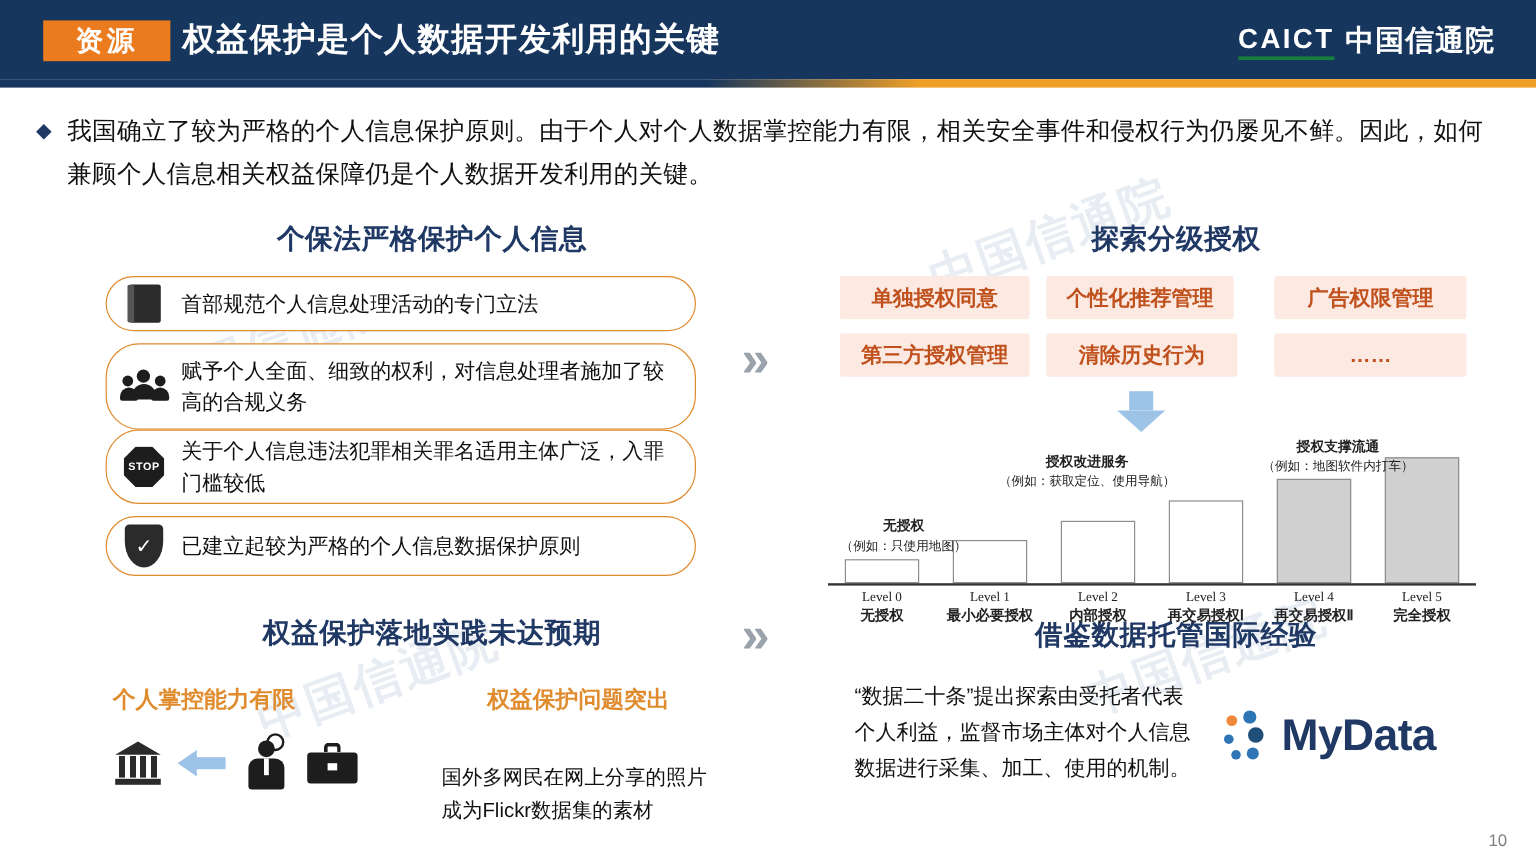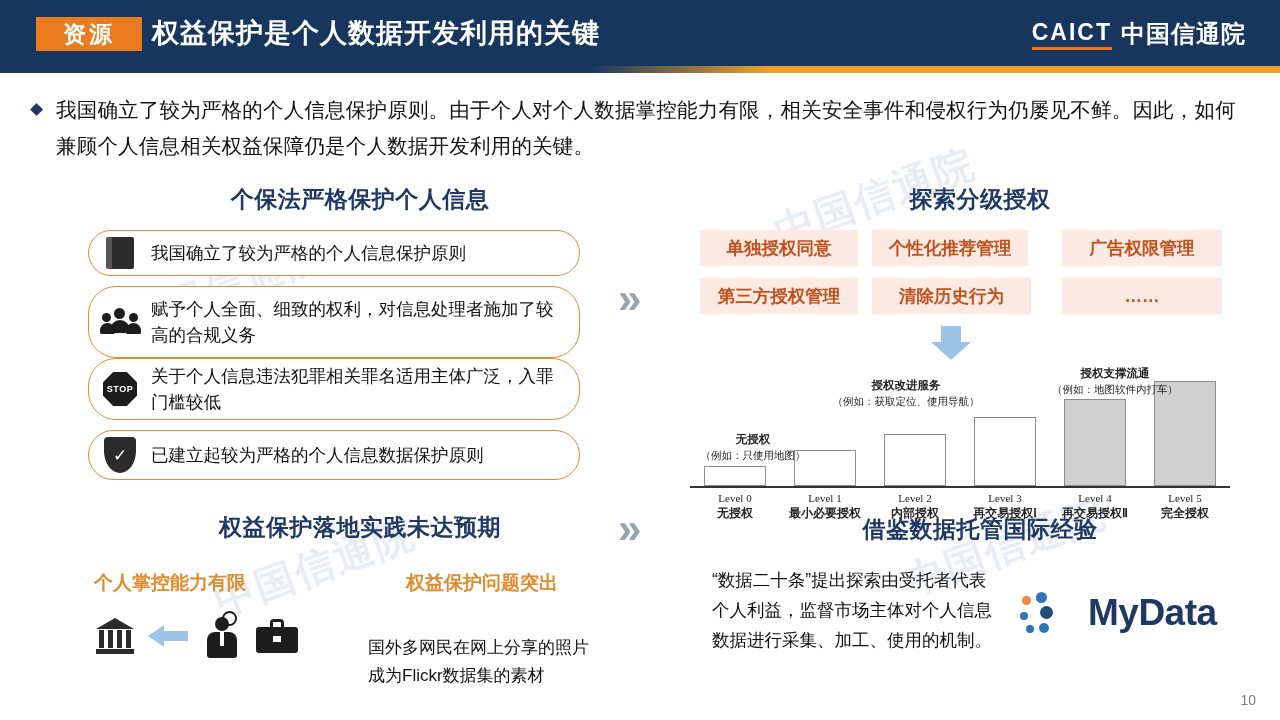--- a/index.html
+++ b/index.html
@@ -37,21 +37,21 @@
     position: absolute; left: 152px; top: 15px;
     color: #ffffff; font-size: 27px; font-weight: bold;
     letter-spacing: 1px;
   }
   .hdr-logo {
     position: absolute; right: 34px; top: 18px;
     display: flex; align-items: center; gap: 9px;
   }
   .hdr-logo .caict {
     color: #ffffff; font-size: 23px; font-weight: bold; letter-spacing: 2px;
-    border-bottom: 3px solid #f97316; padding-bottom: 1px;
+    border-bottom: 3px solid #15803d; padding-bottom: 1px;
   }
   .hdr-logo .cn {
     color: #ffffff; font-size: 24px; font-weight: bold; letter-spacing: 1px;
   }
 
   
   .bullet-wrap {
     position: absolute; left: 30px; top: 92px; width: 1224px;
   }
   .bullet-mark {
@@ -236,21 +236,21 @@
   .ic-case .box { position: absolute; left: 0; top: 8px; width: 42px; height: 26px; background: #1d1d1d; border-radius: 3px; }
   .ic-case .clasp { position: absolute; left: 17px; top: 17px; width: 8px; height: 6px; background: #fff; }
 
   
   .br-text {
     position: absolute; left: 712px; top: 566px; width: 280px;
     font-size: 17.5px; color: #111; line-height: 1.7;
   }
   .mydata {
     position: absolute; left: 1020px; top: 592px;
-    display: flex; align-items: center; gap: 24px;
+    display: flex; align-items: center; gap: 4px;
   }
   .mydata .dots { position: relative; width: 44px; height: 42px; }
   .mydata .dots i { position: absolute; display: block; border-radius: 50%; }
   .mydata .dots i:nth-child(1){ width:9px;height:9px;background:#f0883c;left:2px;top:4px;}
   .mydata .dots i:nth-child(2){ width:8px;height:8px;background:#2e75b6;left:0px;top:20px;}
   .mydata .dots i:nth-child(3){ width:8px;height:8px;background:#2e75b6;left:6px;top:33px;}
   .mydata .dots i:nth-child(4){ width:11px;height:11px;background:#2e75b6;left:16px;top:0px;}
   .mydata .dots i:nth-child(5){ width:13px;height:13px;background:#1f4e79;left:20px;top:14px;}
   .mydata .dots i:nth-child(6){ width:10px;height:10px;background:#2e75b6;left:19px;top:31px;}
   .mydata .word { font-size: 37px; font-weight: bold; color: #1f3864; letter-spacing: -0.5px; }
@@ -300,21 +300,21 @@
   <div class="sec-title" id="t-left2">权益保护落地实践未达预期</div>
   <div class="sec-title" id="t-right2">借鉴数据托管国际经验</div>
 
   <div class="chev" id="chev1">»</div>
   <div class="chev" id="chev2">»</div>
 
   <div class="pill" id="pill0">
     <div class="icon-box">
         <div class="ic-book"></div>
       </div>
-    <div class="ptext">我国确立了较为严格的个人信息保护原则</div>
+    <div class="ptext">首部规范个人信息处理活动的专门立法</div>
   </div>
   <div class="pill" id="pill1">
     <div class="icon-box">
       <div class="ic-people">
           <i class="h2"></i>
           <i class="b2"></i>
           <i class="h3"></i>
           <i class="b3"></i>
           <i class="h1"></i>
           <i class="b1"></i>

